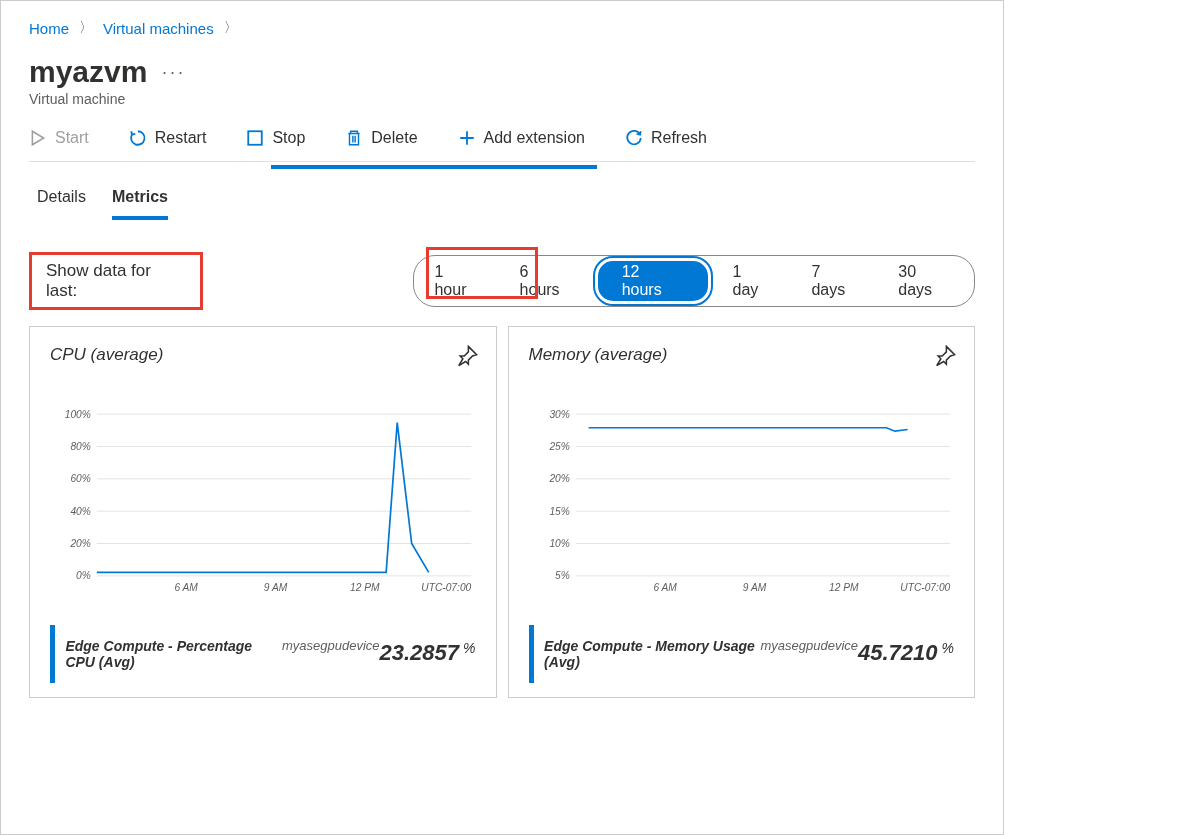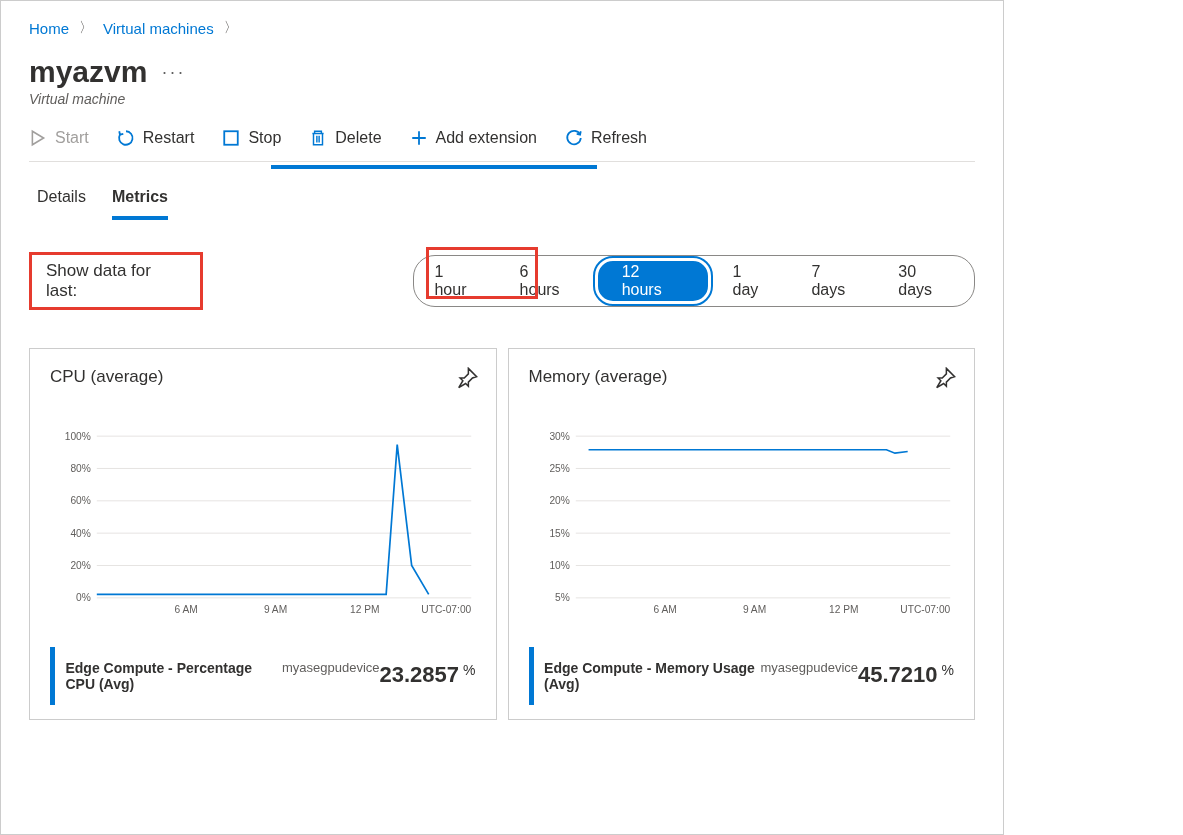--- a/index.html
+++ b/index.html
@@ -24,26 +24,26 @@
     gap: 10px;
     font-size: 15px;
     margin-bottom: 18px;
   }
   .breadcrumb a { color: #0078d4; text-decoration: none; cursor: pointer; }
   .breadcrumb .sep { color: #605e5c; font-size: 14px; }
   
   .title-row { display: flex; align-items: center; gap: 14px; }
   .title { font-size: 30px; font-weight: 600; }
   .title-more { color: #606060; font-size: 18px; letter-spacing: 2px; cursor: pointer; }
-  .subtitle { color: #605e5c; font-size: 14px; margin-top: 2px; margin-bottom: 22px; font-style: italic; }
+  .subtitle { color: #605e5c; font-size: 14px; margin-top: 2px; margin-bottom: 22px; }
   
   .toolbar {
     display: flex;
     align-items: center;
-    gap: 28px;
+    gap: 40px;
     padding-bottom: 14px;
     border-bottom: 1px solid #e1dfdd;
     margin-bottom: 4px;
     position: relative;
   }
   .tb-btn { display: inline-flex; align-items: center; gap: 8px; font-size: 16px; color: #323130; cursor: pointer; }
   .tb-btn.disabled { color: #a19f9d; cursor: default; }
   .tb-icon { width: 18px; height: 18px; display: inline-flex; align-items: center; justify-content: center; }
   .toolbar-extra-underline {
     position: absolute;
@@ -92,21 +92,21 @@
     padding: 2px 24px;
   }
   .range-highlight-box {
     position: absolute;
     border: 3px solid #e63b2e;
     pointer-events: none;
     top: -8px;
     height: 52px;
   }
   
-  .cards { display: flex; gap: 11px; margin-top: 38px; }
+  .cards { display: flex; gap: 11px; margin-top: 16px; font-style: italic; }
   .card {
     flex: 1;
     border: 1px solid #ccc;
     padding: 18px 20px 14px;
     position: relative;
   }
   .card-title { font-size: 17px; font-weight: 400; margin-bottom: 10px; }
   .pin-btn { position: absolute; right: 18px; top: 18px; cursor: pointer; }
   .chart { position: relative; height: 240px; margin-top: 8px; margin-bottom: 4px; }
   .chart svg { width: 100%; height: 100%; }

